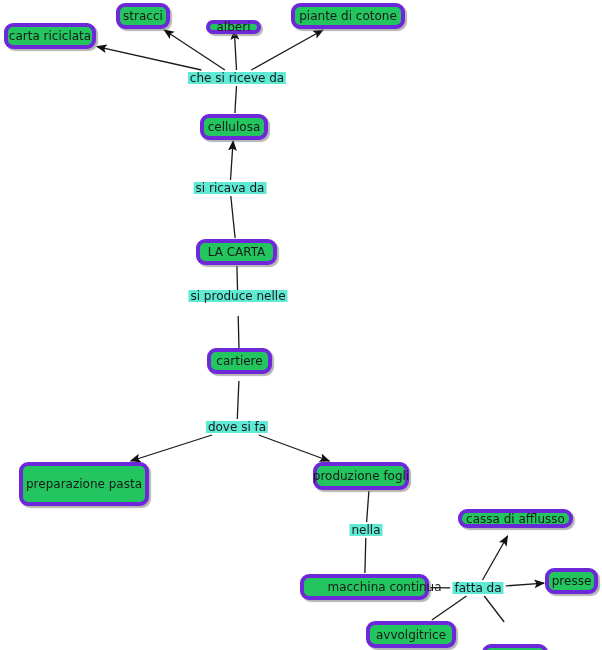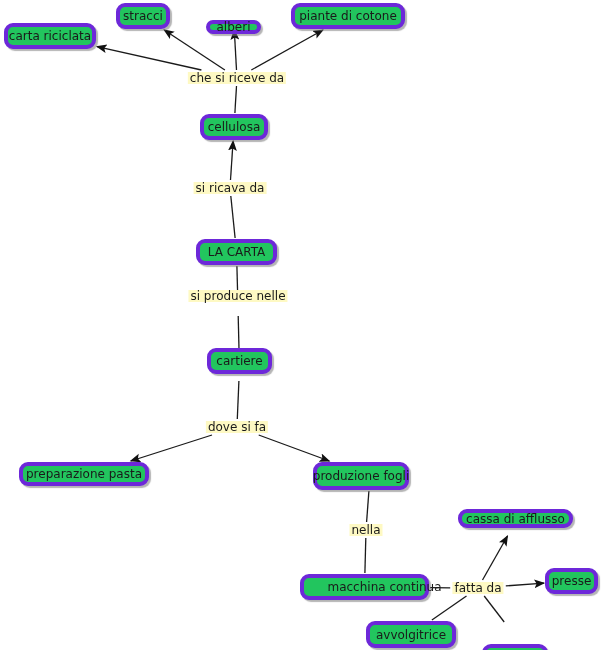--- a/index.html
+++ b/index.html
@@ -40,21 +40,21 @@
     box-shadow: 2px 2px 1px rgba(120,120,120,0.55);
     z-index: 3;
   }
   .edge-label {
     position: absolute;
     color: #1a1a1a;
     font-size: 12px;
     line-height: 1;
     white-space: nowrap;
     transform: translate(-50%, -50%);
-    background: #fef9c3;
+    background: #5eead4;
     padding: 0 2px;
     z-index: 4;
   }
 </style>
 </head>
 <body>
 
 <div id="map-canvas">
   <svg id="edge-layer" viewBox="0 0 602 650" width="602" height="650" xmlns="http://www.w3.org/2000/svg">
     <defs>
@@ -85,21 +85,21 @@
       </g>
   </svg>
   <div id="node-layer">
       <div class="node" style="left: 4px; top: 23px; width: 92px; height: 26px;">carta riciclata</div>
       <div class="node" style="left: 116px; top: 3px; width: 54px; height: 26px;">stracci</div>
       <div class="node" style="left: 206px; top: 3px; width: 55px; height: 14px; margin-top: 17px;">alberi</div>
       <div class="node" style="left: 291px; top: 3px; width: 114px; height: 26px;">piante di cotone</div>
       <div class="node" style="left: 200px; top: 114px; width: 68px; height: 26px;">cellulosa</div>
       <div class="node" style="left: 196px; top: 239px; width: 81px; height: 26px;">LA CARTA</div>
       <div class="node" style="left: 207px; top: 348px; width: 65px; height: 26px;">cartiere</div>
-      <div class="node" style="left: 19px; top: 462px; width: 130px; height: 24px;">preparazione pasta</div>
+      <div class="node" style="left: 19px; top: 462px; width: 130px; height: 44px;">preparazione pasta</div>
       <div class="node" style="left: 313px; top: 462px; width: 96px; height: 28px;">produzione fogli</div>
       <div class="node" style="left: 458px; top: 509px; width: 115px; height: 19px;">cassa di afflusso</div>
       <div class="node" style="left: 545px; top: 568px; width: 53px; height: 26px;">presse</div>
       <div class="node" style="left: 300px; top: 574px; width: 129px; height: 26px; padding-left: 40px;">macchina continua</div>
       <div class="node" style="left: 366px; top: 621px; width: 90px; height: 27px;">avvolgitrice</div>
       <div class="node" style="left: 482px; top: 644px; width: 66px; height: 26px; padding-left: 30px;">calandra</div>
     </div>
   <div id="edge-label-layer">
       <div class="edge-label" style="left: 237px; top: 78px;">che si riceve da</div>
       <div class="edge-label" style="left: 230px; top: 188px;">si ricava da</div>

